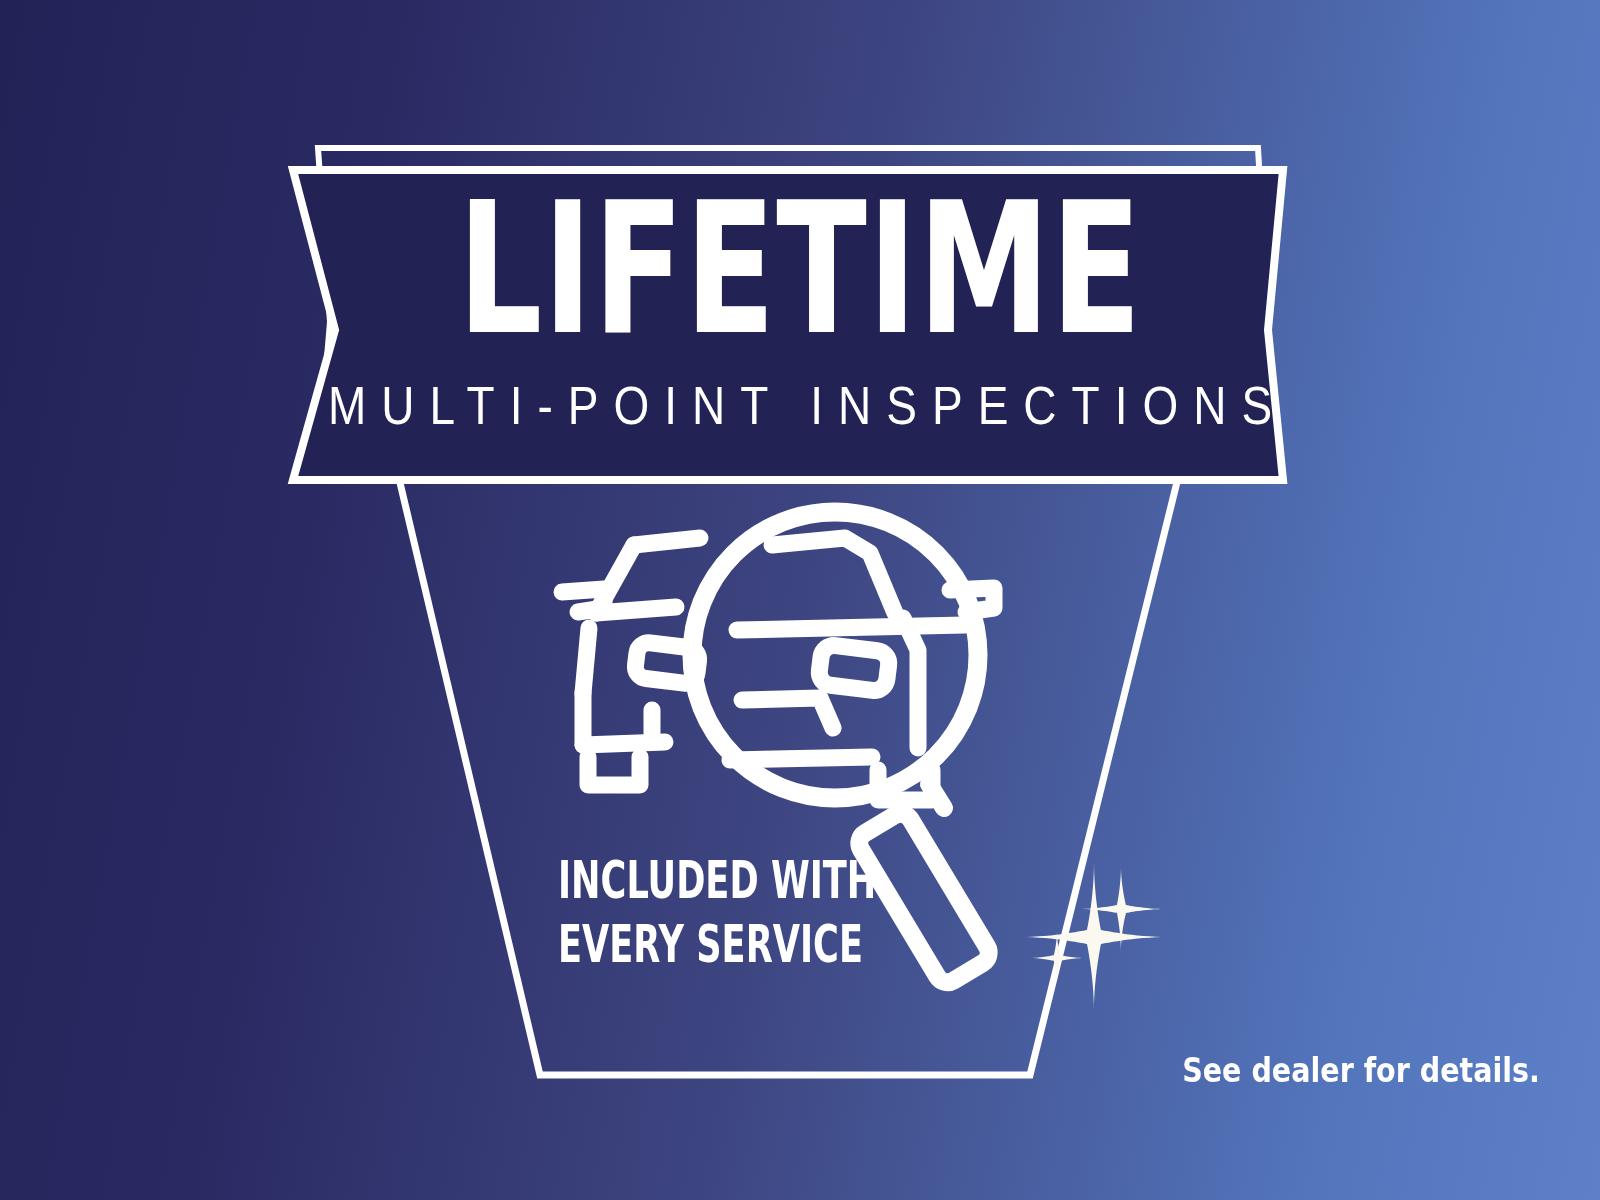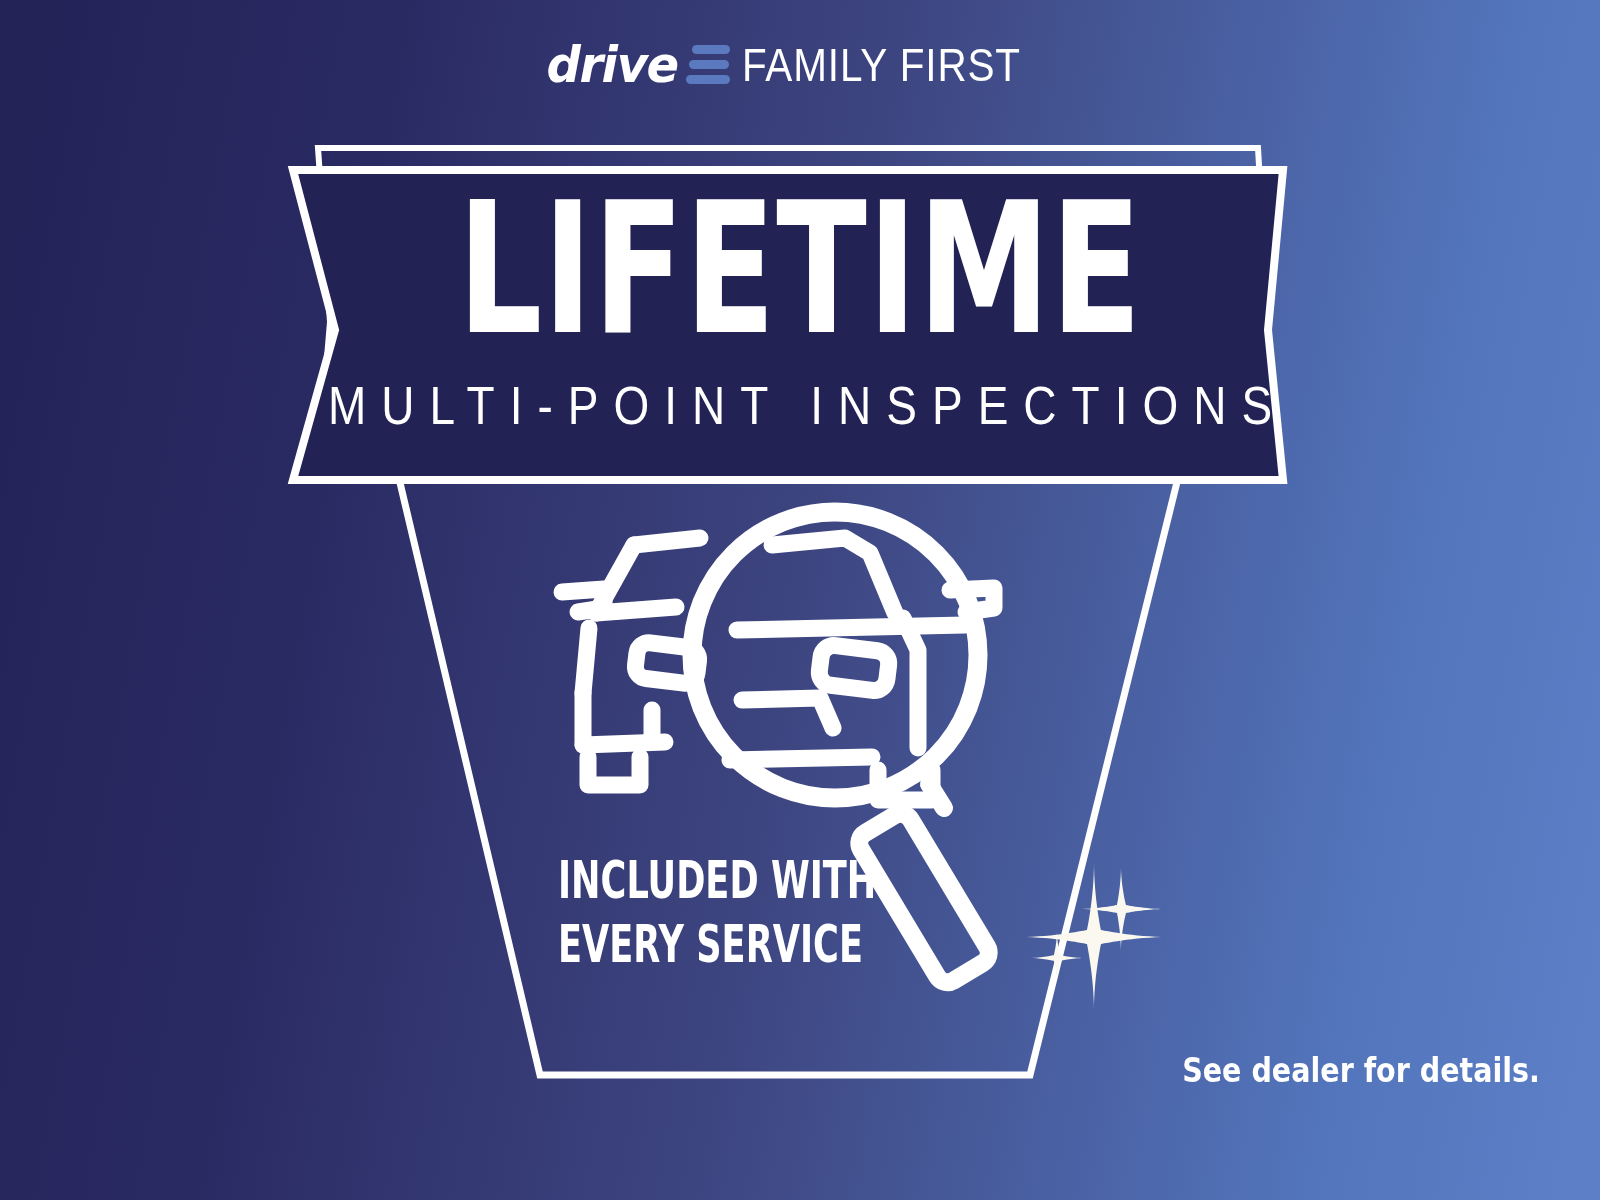--- a/index.html
+++ b/index.html
@@ -196,29 +196,20 @@
                C 1126 913 1121 932 1121 952 C 1121 932 1117 913 1117 913
                C 1117 913 1098 909 1078 909 C 1098 909 1117 905 1117 905 Z"></path>
 
       <path d="M 1054 955 C 1054 955 1057 943 1057 931 C 1057 943 1060 955 1060 955
                C 1060 955 1072 958 1084 958 C 1072 958 1060 961 1060 961
                C 1060 961 1057 973 1057 985 C 1057 973 1054 961 1054 961
                C 1054 961 1042 958 1030 958 C 1042 958 1054 955 1054 955 Z"></path>
     </g>
   </svg>
 
-  <div id="logo">
-    <span id="logo-drive">drive</span>
-    <span id="logo-bars">
-      <span class="logo-bar b1"></span>
-      <span class="logo-bar b2"></span>
-      <span class="logo-bar b3"></span>
-    </span>
-    <span id="logo-family">FAMILY FIRST</span>
-  </div>
 
   <div id="banner-title">LIFETIME</div>
   <div id="banner-sub">MULTI-POINT INSPECTIONS</div>
 
   <div id="callout">
     <div>INCLUDED WITH</div>
     <div>EVERY SERVICE</div>
   </div>
 
   <div id="disclaimer">See dealer for details.</div>

